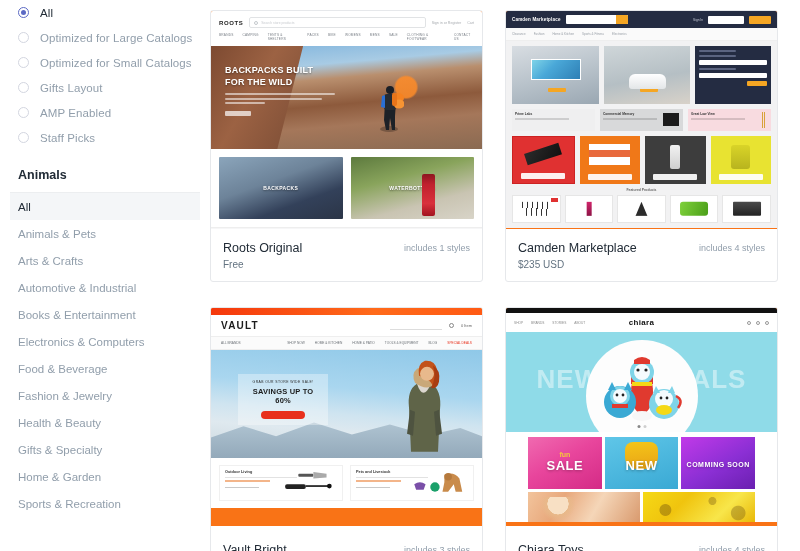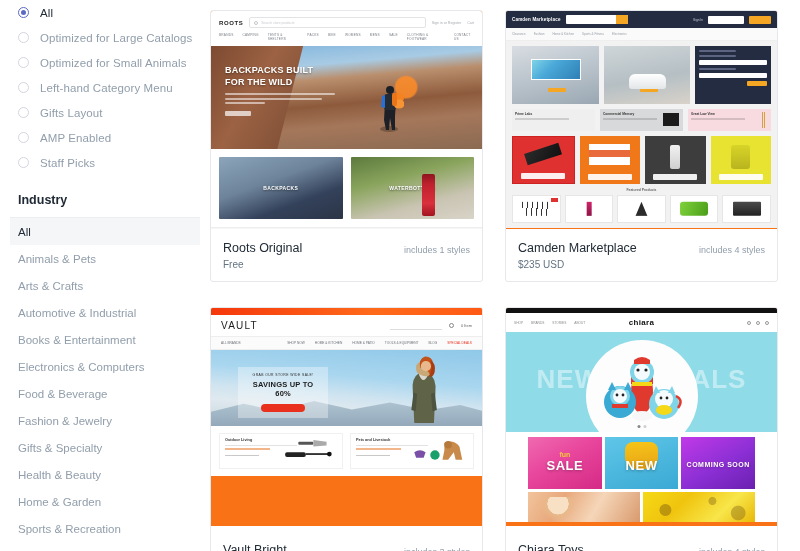--- a/index.html
+++ b/index.html
@@ -50,21 +50,21 @@
     padding: 10px 22px 0 0;
     align-content: start;
   }
   .card {
     background: #fff; border: 1px solid #e6e8eb; border-radius: 3px;
     overflow: hidden; display: flex; flex-direction: column;
     height: 272px;
   }
   .thumb { height: 218px; overflow: hidden; position: relative; background:#f97316; }
   .meta { flex: 1; padding: 9px 12px; display: flex; flex-direction: column; justify-content: center; }
-  .meta-top { display: flex; justify-content: space-between; align-items: flex-end; }
+  .meta-top { display: flex; justify-content: space-between; align-items: center; }
   .card-title { font-size: 12.5px; color: #212b36; }
   .card-styles { font-size: 9px; color: #919eab; }
   .card-price { font-size: 10px; color: #637381; margin-top: 4px; }
 
   
   .rt-head { background:#fff; padding:6px 8px 0 8px; }
   .rt-r1 { display:flex; align-items:center; gap:6px; }
   .rt-logo { font-size:6px; font-weight:bold; letter-spacing:.6px; color:#222; }
   .rt-search { flex:1; height:11px; border:1px solid #e1e3e5; border-radius:2px;
                display:flex; align-items:center; padding-left:4px; gap:3px; }
@@ -172,30 +172,30 @@
   .cm-f1 em { background:repeating-linear-gradient(95deg,#333 0 1px,transparent 1px 5px); }
   .cm-f1::after { content:""; position:absolute; right:2px; top:2px; width:7px; height:4px; background:#e03131; }
   .cm-f2 em { width:10%; background:linear-gradient(180deg,#d0246a,#8d1446); }
   .cm-f3 em { width:26%; background:#2b2b2b; clip-path:polygon(50% 0,100% 100%,0 100%); }
   .cm-f4 em { background:linear-gradient(110deg,#7fd13b,#4a9e18); border-radius:3px; }
   .cm-f5 em { background:linear-gradient(180deg,#4a4a4a,#222); border-radius:1px; }
 
   
   .vl-banner { height:7px; background:linear-gradient(90deg,#f5380c,#ff6a1a 60%,#ff5a14); }
   .vl-head { display:flex; align-items:center; padding:5px 10px; background:#fff; }
-  .vl-logo { font-size:10px; font-weight:normal; letter-spacing:1.2px; color:#1b1b1b; }
+  .vl-logo { font-size:10px; font-weight:bold; letter-spacing:1.2px; color:#1b1b1b; }
   .vl-sp { flex:1; }
   .vl-sbox { width:52px; height:8px; border-bottom:1px solid #ddd; }
   .vl-ic { width:5px; height:5px; border:1px solid #888; border-radius:50%; margin-left:7px; }
   .vl-cart { font-size:4px; color:#666; margin-left:7px; }
   .vl-nav { display:flex; align-items:center; gap:10px; padding:4px 10px;
             border-top:1px solid #eee; border-bottom:1px solid #eee; background:#fbfbfb; }
   .vl-nav span { font-size:3.2px; color:#6b7076; }
   .vl-nav .red { color:#e8301c; }
-  .vl-hero { height:76px; position:relative; overflow:hidden;
+  .vl-hero { height:108px; position:relative; overflow:hidden;
     background: linear-gradient(185deg,#8fc8e8 0%,#a9d6ef 38%,#cfe4f0 58%,#dfe9ef 72%,#c9d6dd 100%); }
   .vl-mtn { position:absolute; left:0; bottom:0; width:100%; height:42%;
     background: linear-gradient(180deg,#b7cbd8,#93a9ba);
     clip-path: polygon(0 55%,12% 30%,24% 52%,38% 22%,52% 48%,66% 26%,80% 50%,92% 34%,100% 52%,100% 100%,0 100%); }
   .vl-woman { position:absolute; right:12%; top:4%; width:52px; height:96%; }
   .vl-card { position:absolute; left:10%; top:22%; width:90px; padding:6px 8px;
              background:rgba(255,255,255,.35); text-align:center; }
   .vl-e1 { font-size:3.4px; color:#2b2b2b; letter-spacing:.4px; }
   .vl-e2 { font-size:7.5px; font-weight:bold; color:#1b1b1b; margin-top:3px; letter-spacing:.2px; }
   .vl-btn { margin:6px auto 0 auto; width:44px; height:8px; background:#e8301c; border-radius:4px; }
@@ -260,53 +260,49 @@
       <div class="filter-row sel">
         <span class="radio on"></span>
         <span class="filter-label">All</span>
       </div>
       <div class="filter-row">
         <span class="radio"></span>
         <span class="filter-label">Optimized for Large Catalogs</span>
       </div>
       <div class="filter-row">
         <span class="radio"></span>
-        <span class="filter-label">Optimized for Small Animals</span>
-      </div>
-      <div class="filter-row">
-        <span class="radio"></span>
-        <span class="filter-label">Left-hand Category Menu</span>
+        <span class="filter-label">Optimized for Small Catalogs</span>
       </div>
       <div class="filter-row">
         <span class="radio"></span>
         <span class="filter-label">Gifts Layout</span>
       </div>
       <div class="filter-row">
         <span class="radio"></span>
         <span class="filter-label">AMP Enabled</span>
       </div>
       <div class="filter-row">
         <span class="radio"></span>
         <span class="filter-label">Staff Picks</span>
       </div>
     </div>
 
-    <div class="industry-title">Industry</div>
+    <div class="industry-title">Animals</div>
 
     <div class="ind-list">
       <div class="ind-item active">All</div>
       <div class="ind-item">Animals &amp; Pets</div>
       <div class="ind-item">Arts &amp; Crafts</div>
       <div class="ind-item">Automotive &amp; Industrial</div>
       <div class="ind-item">Books &amp; Entertainment</div>
       <div class="ind-item">Electronics &amp; Computers</div>
       <div class="ind-item">Food &amp; Beverage</div>
       <div class="ind-item">Fashion &amp; Jewelry</div>
+      <div class="ind-item">Health &amp; Beauty</div>
       <div class="ind-item">Gifts &amp; Specialty</div>
-      <div class="ind-item">Health &amp; Beauty</div>
       <div class="ind-item">Home &amp; Garden</div>
       <div class="ind-item">Sports &amp; Recreation</div>
     </div>
   </aside>
 
   <main class="grid">
 
     <article class="card">
       <div class="thumb">
         <div class="rt-head">

